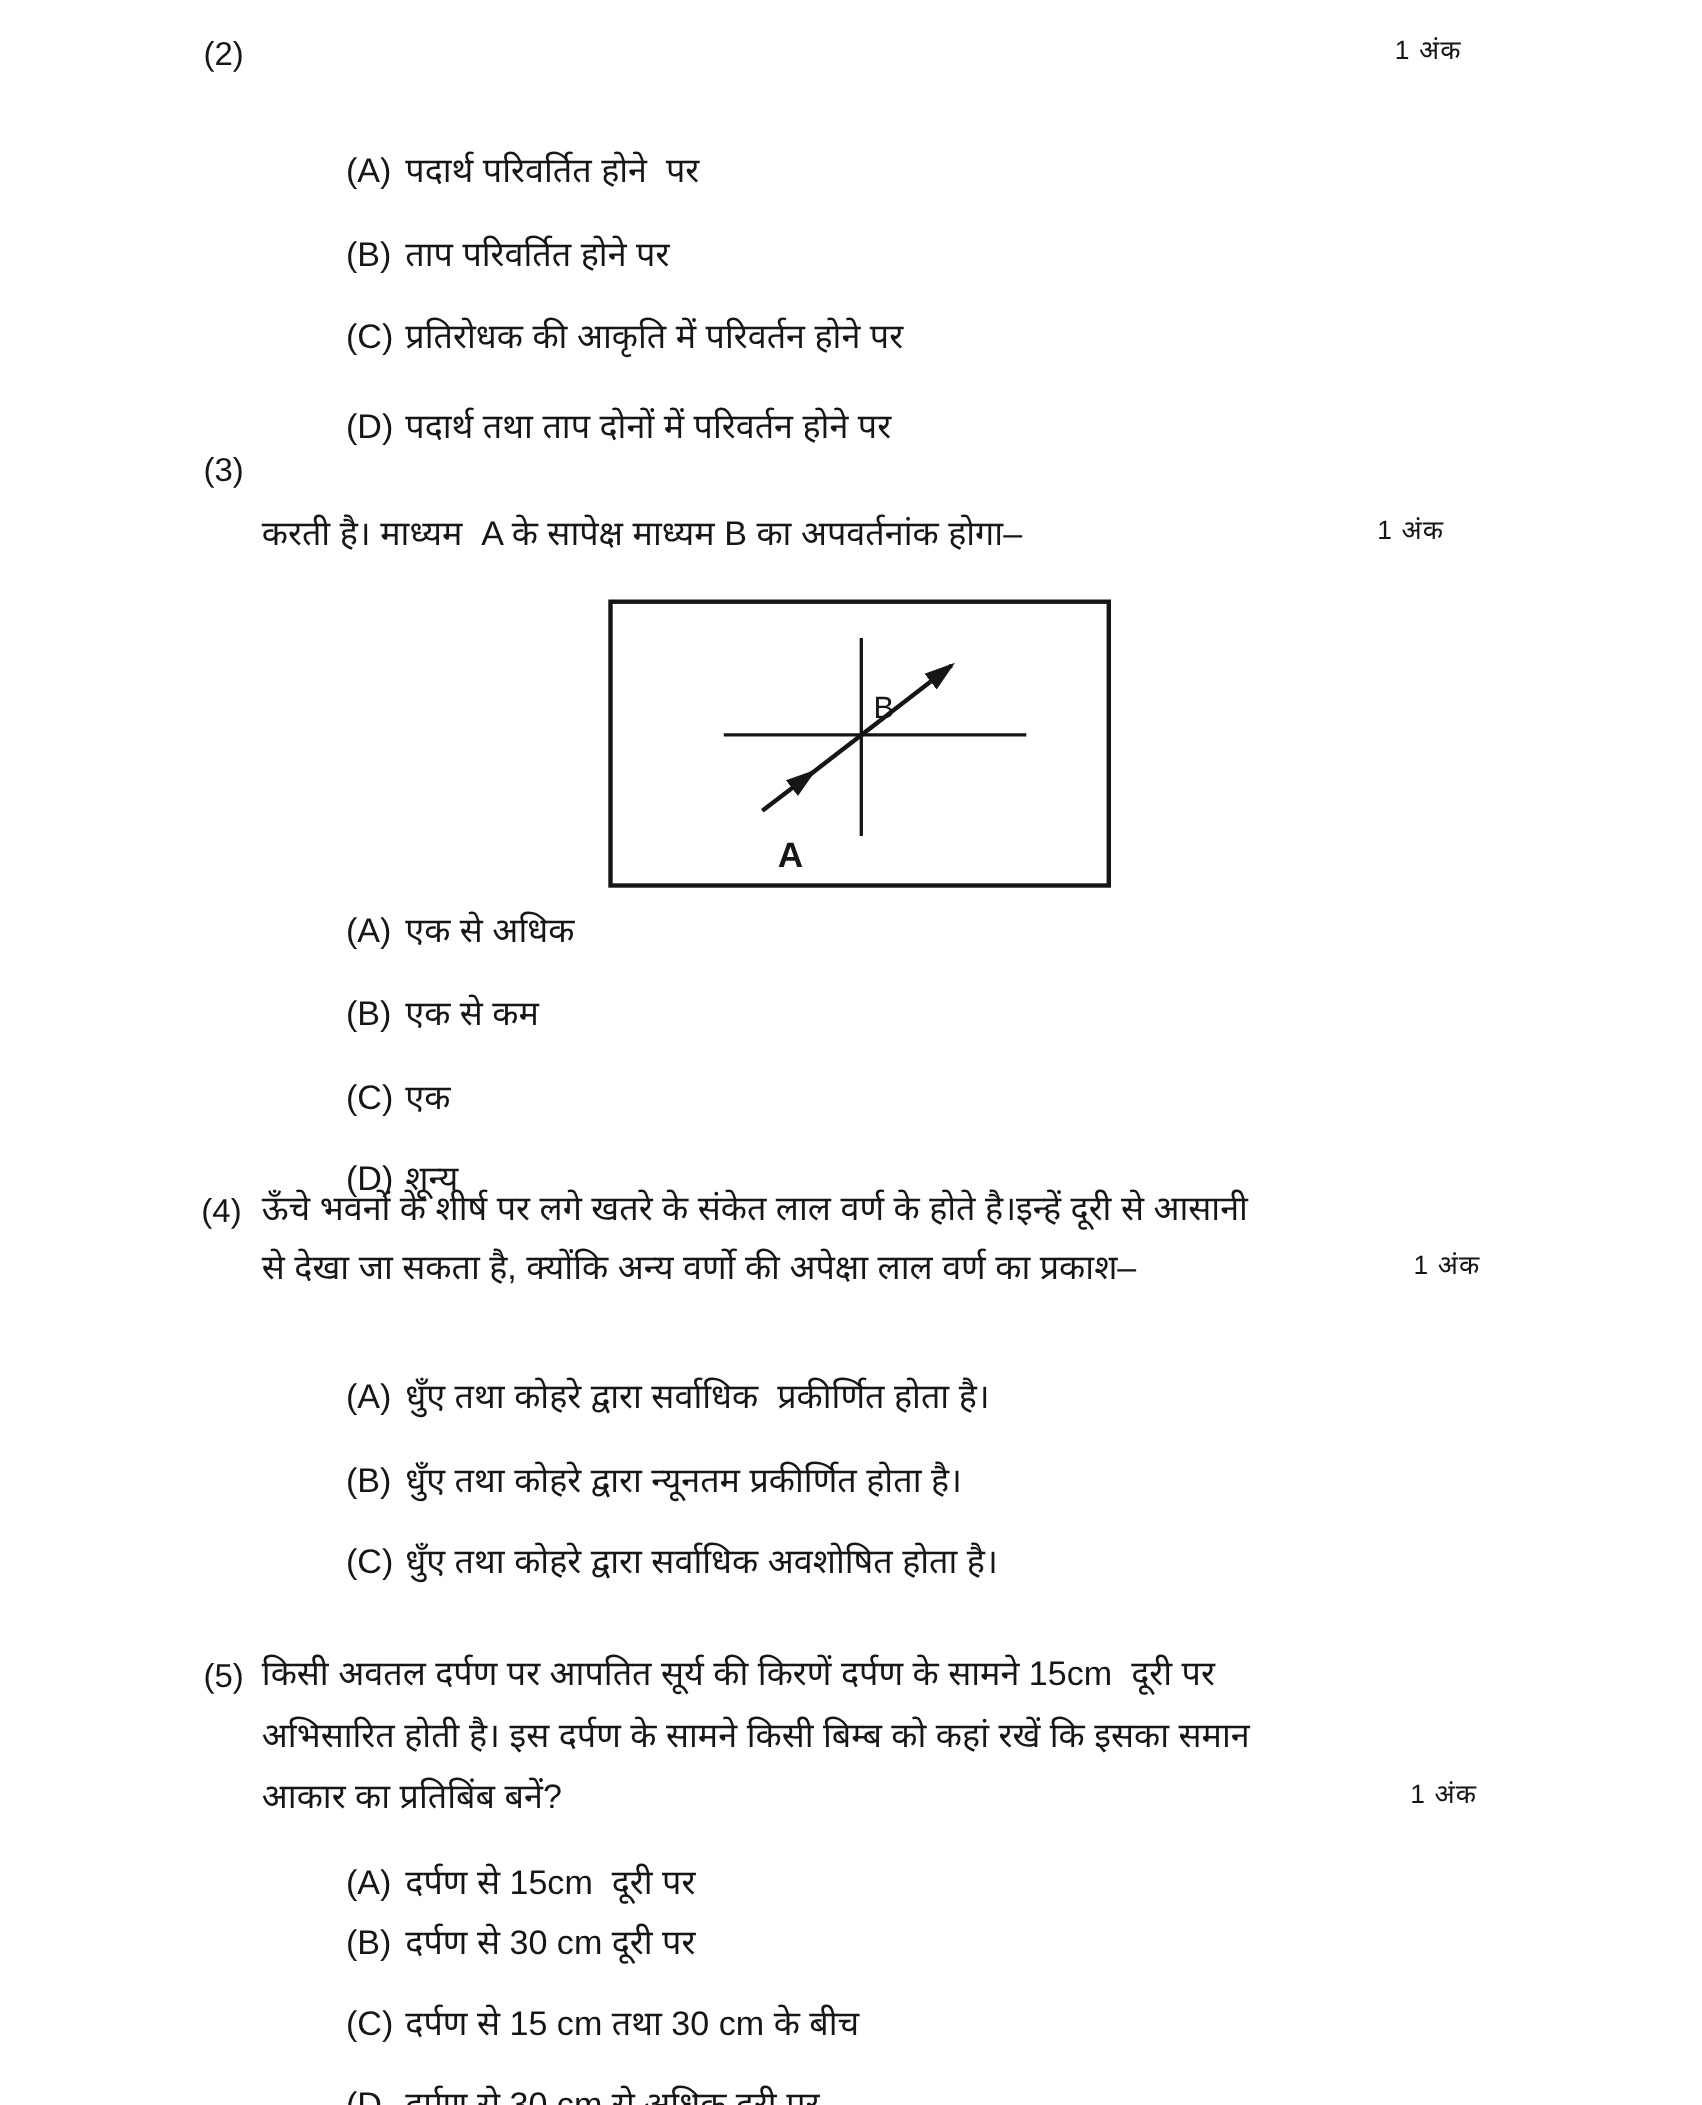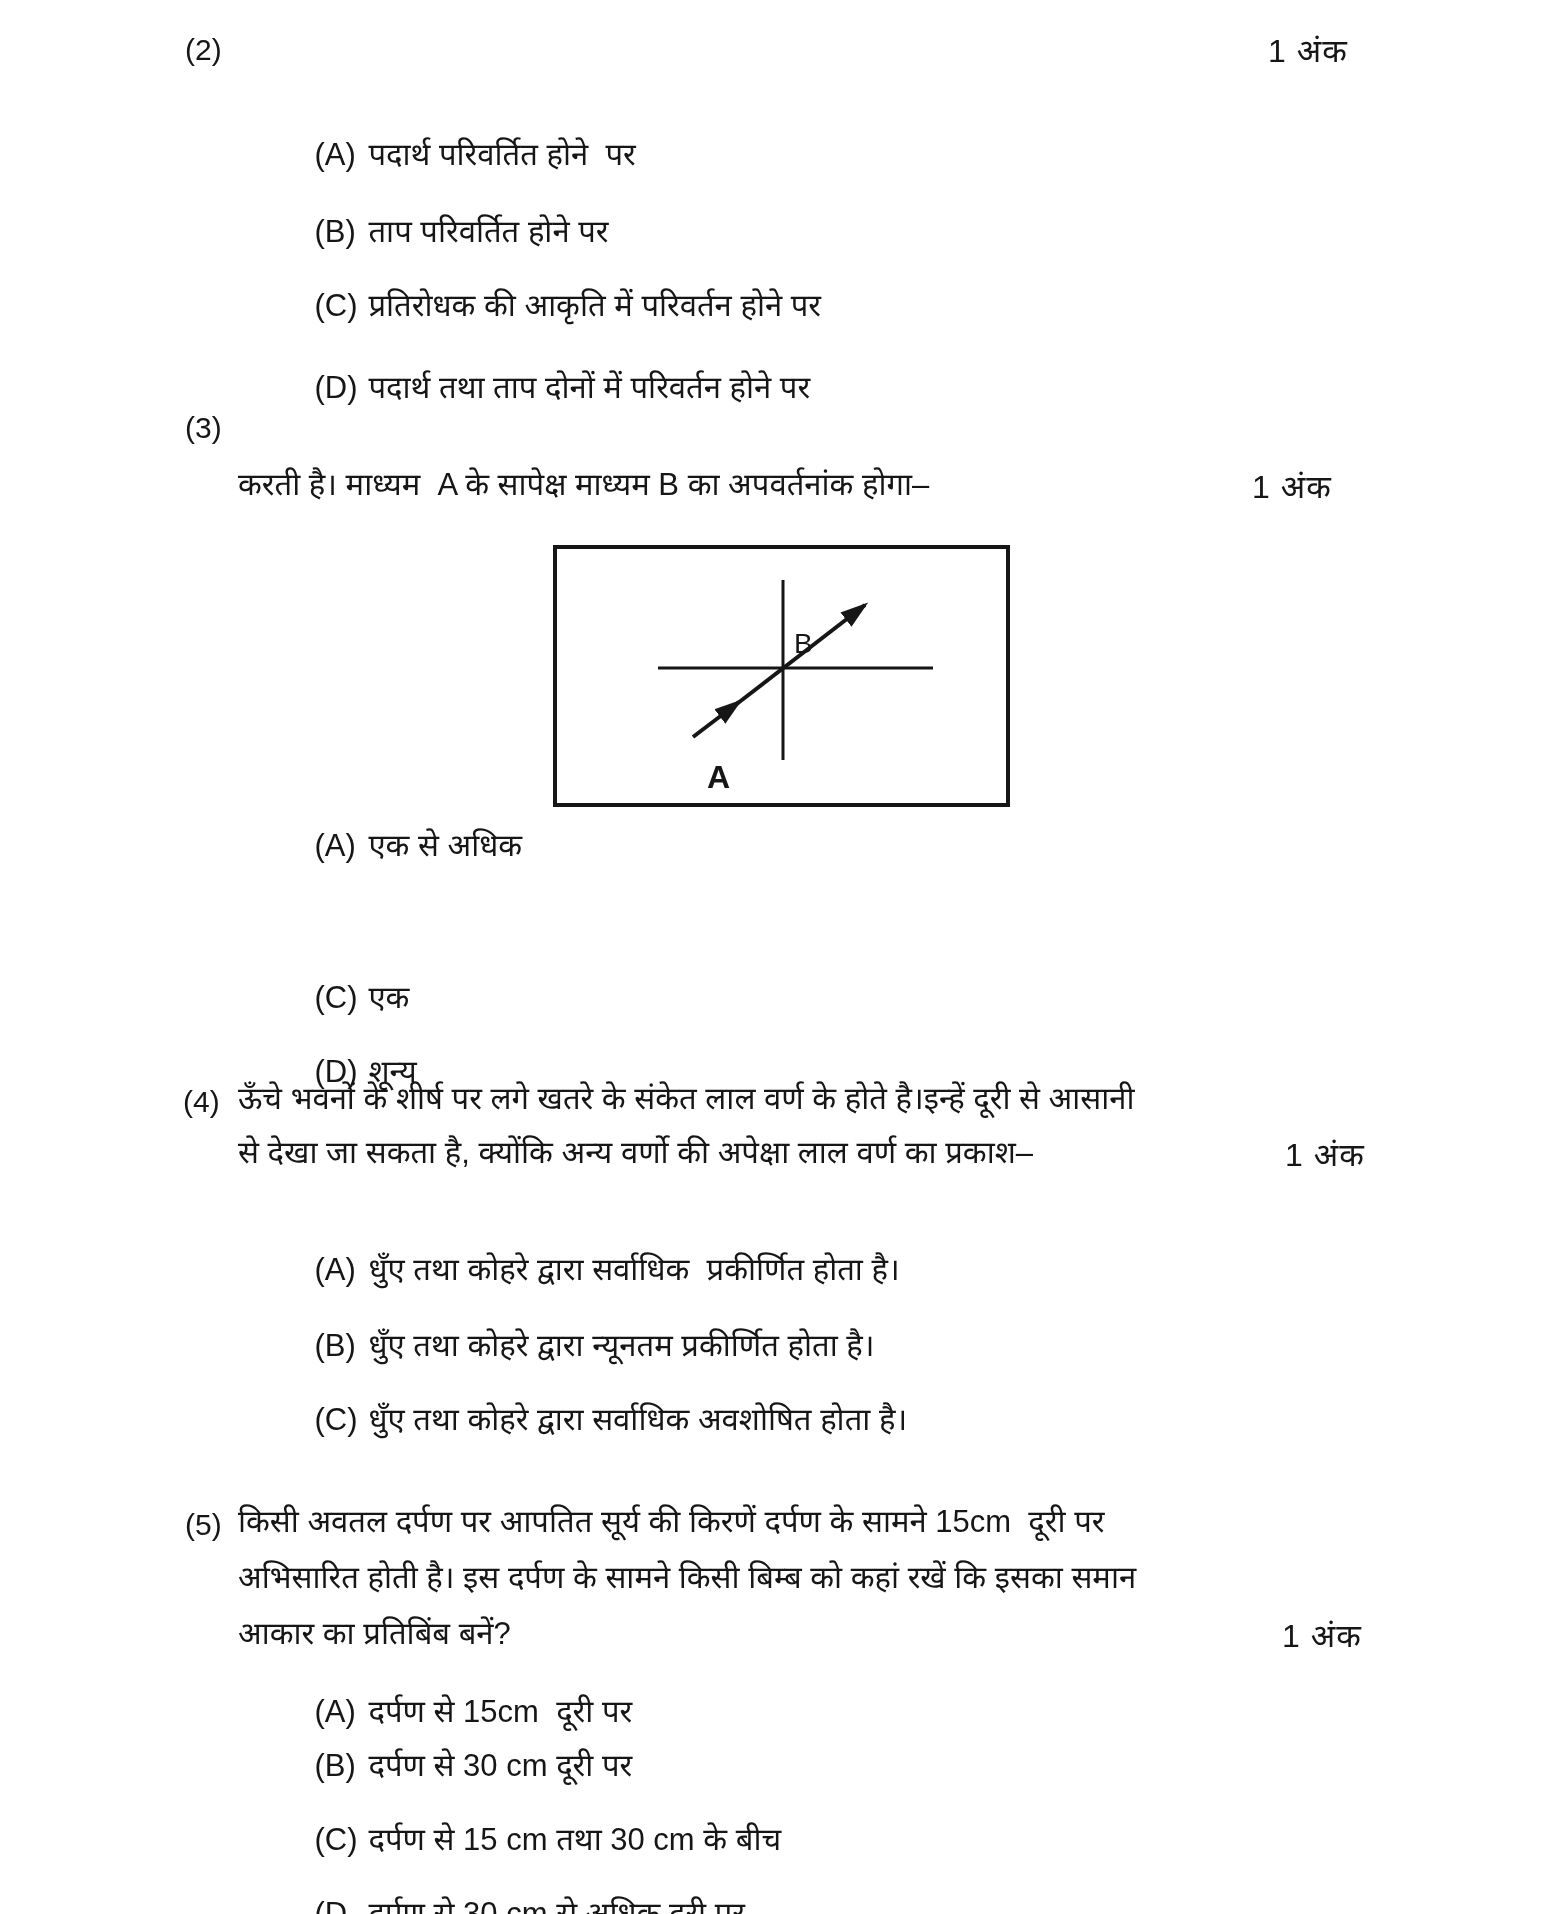--- a/index.html
+++ b/index.html
@@ -12,21 +12,21 @@
     color:#161616;
     overflow:hidden;
   }
   .t{
     position:absolute;
     white-space:pre;
     font-size:31px;
     line-height:1.3;
   }
   .qnum{font-size:30px;}
-  .marks{font-size:32px;letter-spacing:1px;}
+  .marks{font-size:24px;letter-spacing:1px;}
   .opt .optlabel{display:inline-block;min-width:54px;white-space:pre;}
   .opt .opttext{white-space:pre;}
   .figure{
     position:absolute;
     left:553px;top:545px;
     width:457px;height:262px;
     border:4px solid #161616;
     box-sizing:border-box;
     background:#ffffff;
   }
@@ -72,20 +72,23 @@
       <line x1="136" y1="188" x2="182" y2="153" stroke-width="4" marker-end="url(#arrow)"></line>
       <line x1="168" y1="164" x2="308" y2="56" stroke-width="4" marker-end="url(#arrow)"></line>
       <text x="237" y="104" font-size="28">B</text>
       <text x="150" y="239" font-size="32" font-weight="bold">A</text>
     </svg>
   </div>
 
   <div class="t opt" style="left:280px;top:786px">
     <span class="optlabel">(A)</span><span class="opttext">एक से अधिक</span>
   </div>
+  <div class="t opt" style="left:280px;top:862px">
+    <span class="optlabel">(B)</span><span class="opttext">एक से कम</span>
+  </div>
   <div class="t opt" style="left:280px;top:938px">
     <span class="optlabel">(C)</span><span class="opttext">एक</span>
   </div>
   <div class="t opt" style="left:280px;top:1012px">
     <span class="optlabel">(D)</span><span class="opttext">शून्य</span>
   </div>
 
   <div class="t qnum" style="left:183px;top:1082px">(4)</div>
   <div class="t" style="left:238px;top:1079px">ऊँचे भवनों के शीर्ष पर लगे खतरे के संकेत लाल वर्ण के होते है।इन्हें दूरी से आसानी</div>
   <div class="t" style="left:238px;top:1133px">से देखा जा सकता है, क्योंकि अन्य वर्णो की अपेक्षा लाल वर्ण का प्रकाश–</div>

